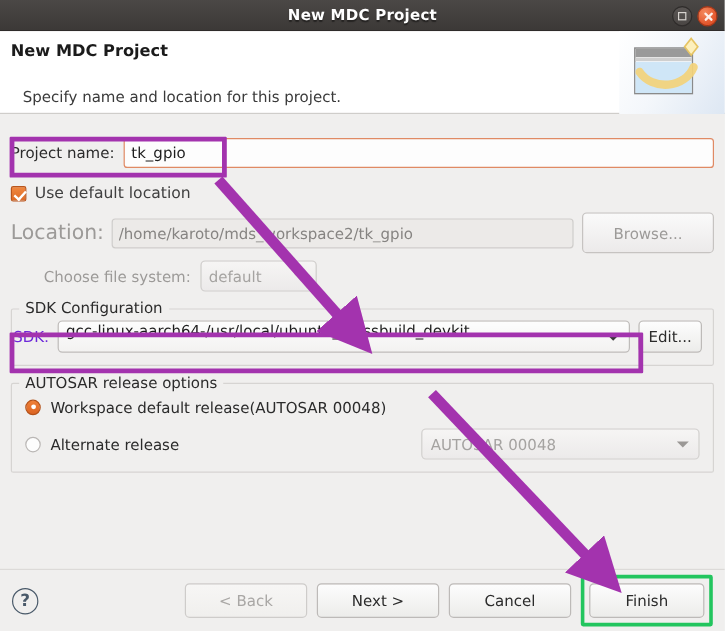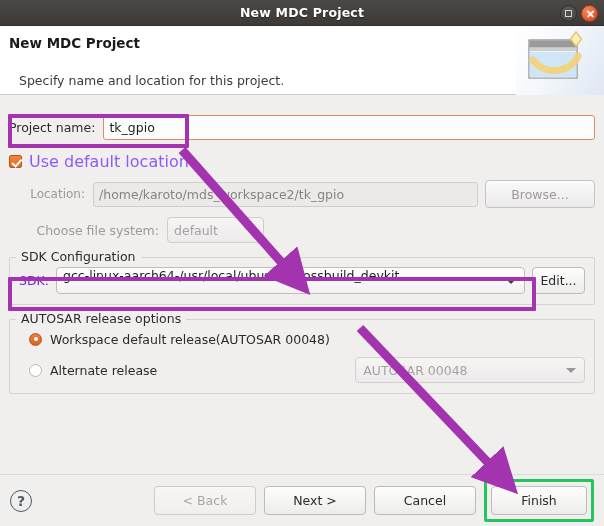--- a/index.html
+++ b/index.html
@@ -160,51 +160,51 @@
   }
   .cbox::after {
     content: "";
     position: absolute;
     left: 3.5px; top: 1px;
     width: 4px; height: 7.5px;
     border: solid #ffffff;
     border-width: 0 2px 2px 0;
     transform: rotate(42deg);
   }
-  .lbl-check { font-size: 16px; color: #8b5cf6; }
+  .lbl-check { font-size: 13px; color: #404040; }
 
   .row-location {
     display: flex;
     align-items: center;
     margin-top: 11px;
     height: 26px;
   }
   .lbl-location {
-    font-size: 12px;
+    font-size: 17px;
     color: #9c9a98;
     width: 76px;
     text-align: right;
     margin-right: 8px;
     white-space: nowrap;
   }
   .input-location {
     flex: 1 1 auto;
     height: 25px;
     background: #eceae8;
     border: 1px solid #cfcdcb;
     border-radius: 3px;
     font-size: 12.5px;
     color: #868482;
     padding: 0 5px;
     font-family: inherit;
   }
   .btn-browse {
     margin-left: 7px;
     width: 110px;
-    height: 28px;
+    height: 34px;
     background: linear-gradient(to bottom, #fafafa, #eceaea);
     border: 1px solid #c6c3c1;
     border-radius: 4px;
     font-size: 12.5px;
     color: #9c9a98;
     font-family: inherit;
     cursor: pointer;
   }
 
   .row-fs {
@@ -244,21 +244,21 @@
     border-right: 5px solid transparent;
     border-top: 5px solid #9b9896;
   }
   .caret.dark { border-top-color: #3a3a3a; }
 
   
   .group {
     margin-top: 14px;
     border: 1px solid #d6d4d2;
     border-radius: 2px;
-    padding: 9px 9px 10px 9px;
+    padding: 9px 9px 10px 1px;
     position: relative;
   }
   .group-legend {
     position: absolute;
     top: -9px;
     left: 6px;
     padding: 0 5px;
     background: #f0efee;
     font-size: 12.5px;
     color: #2b2b2b;

